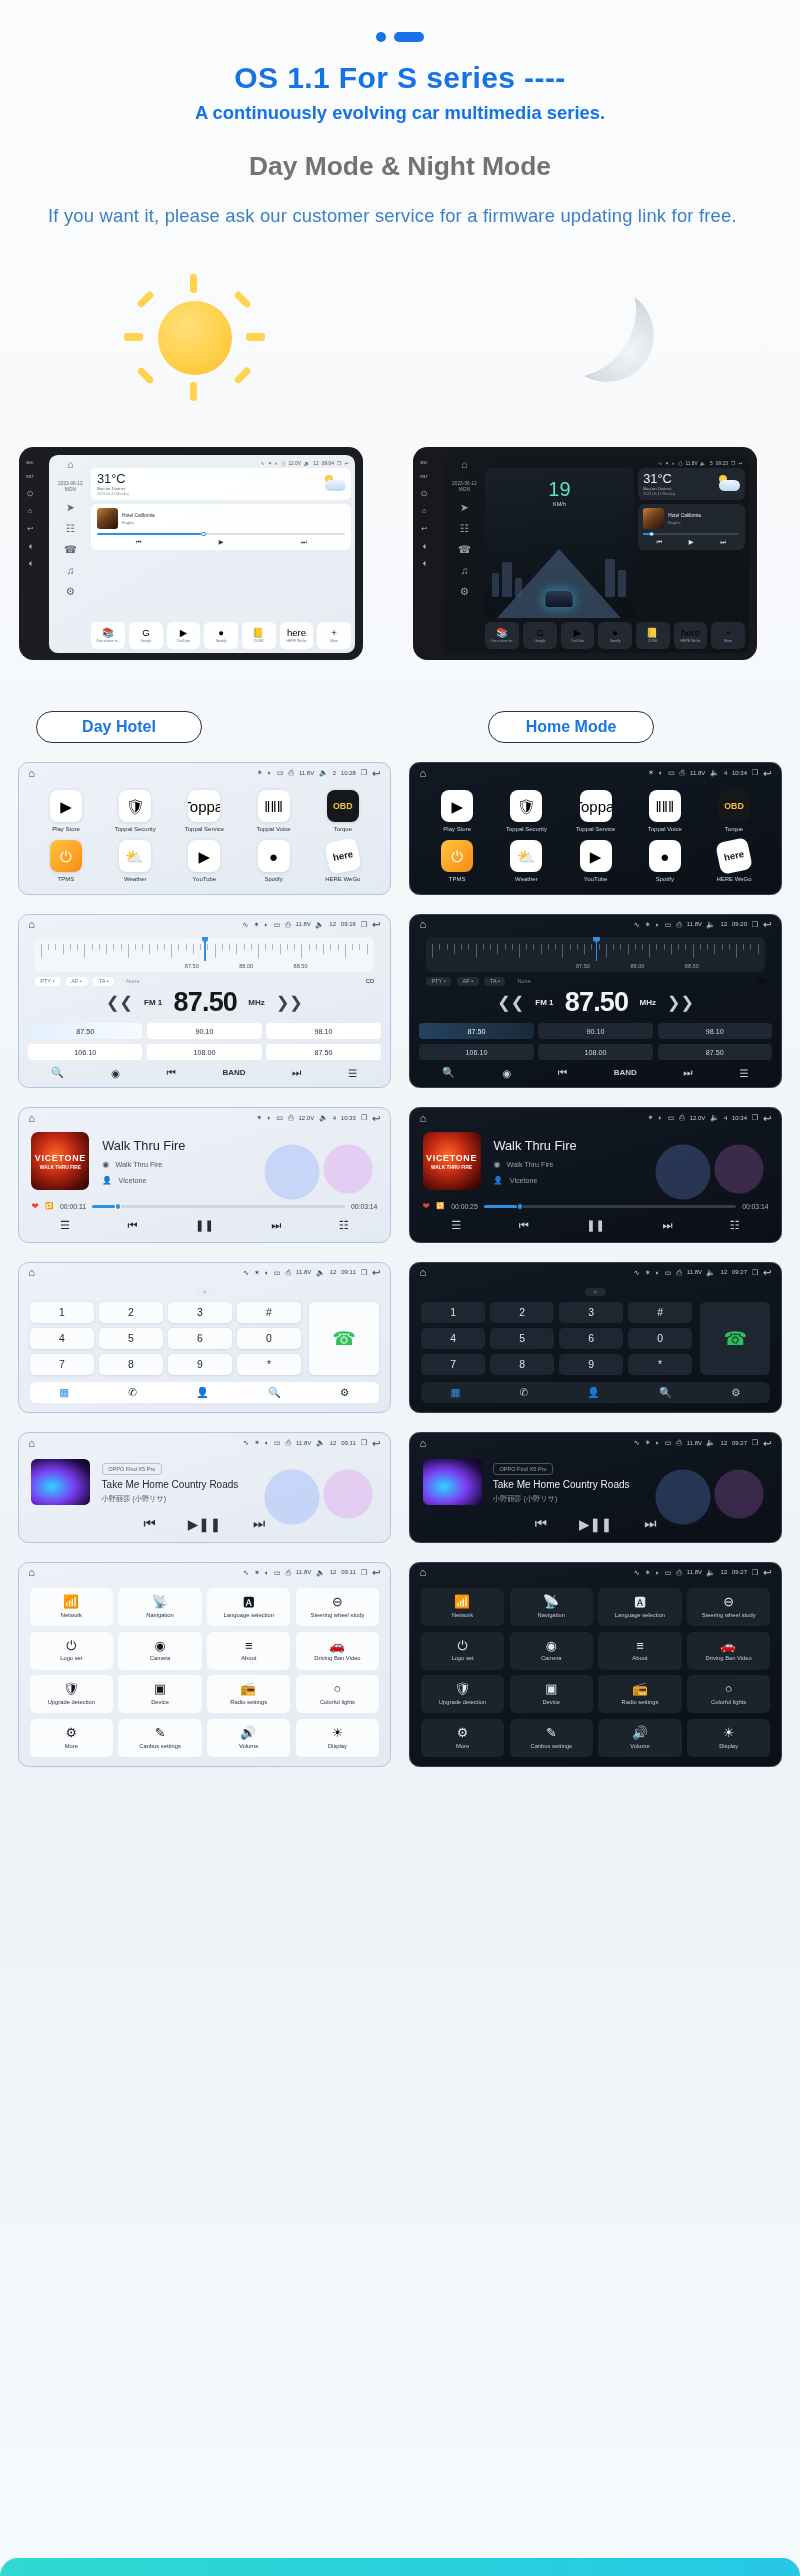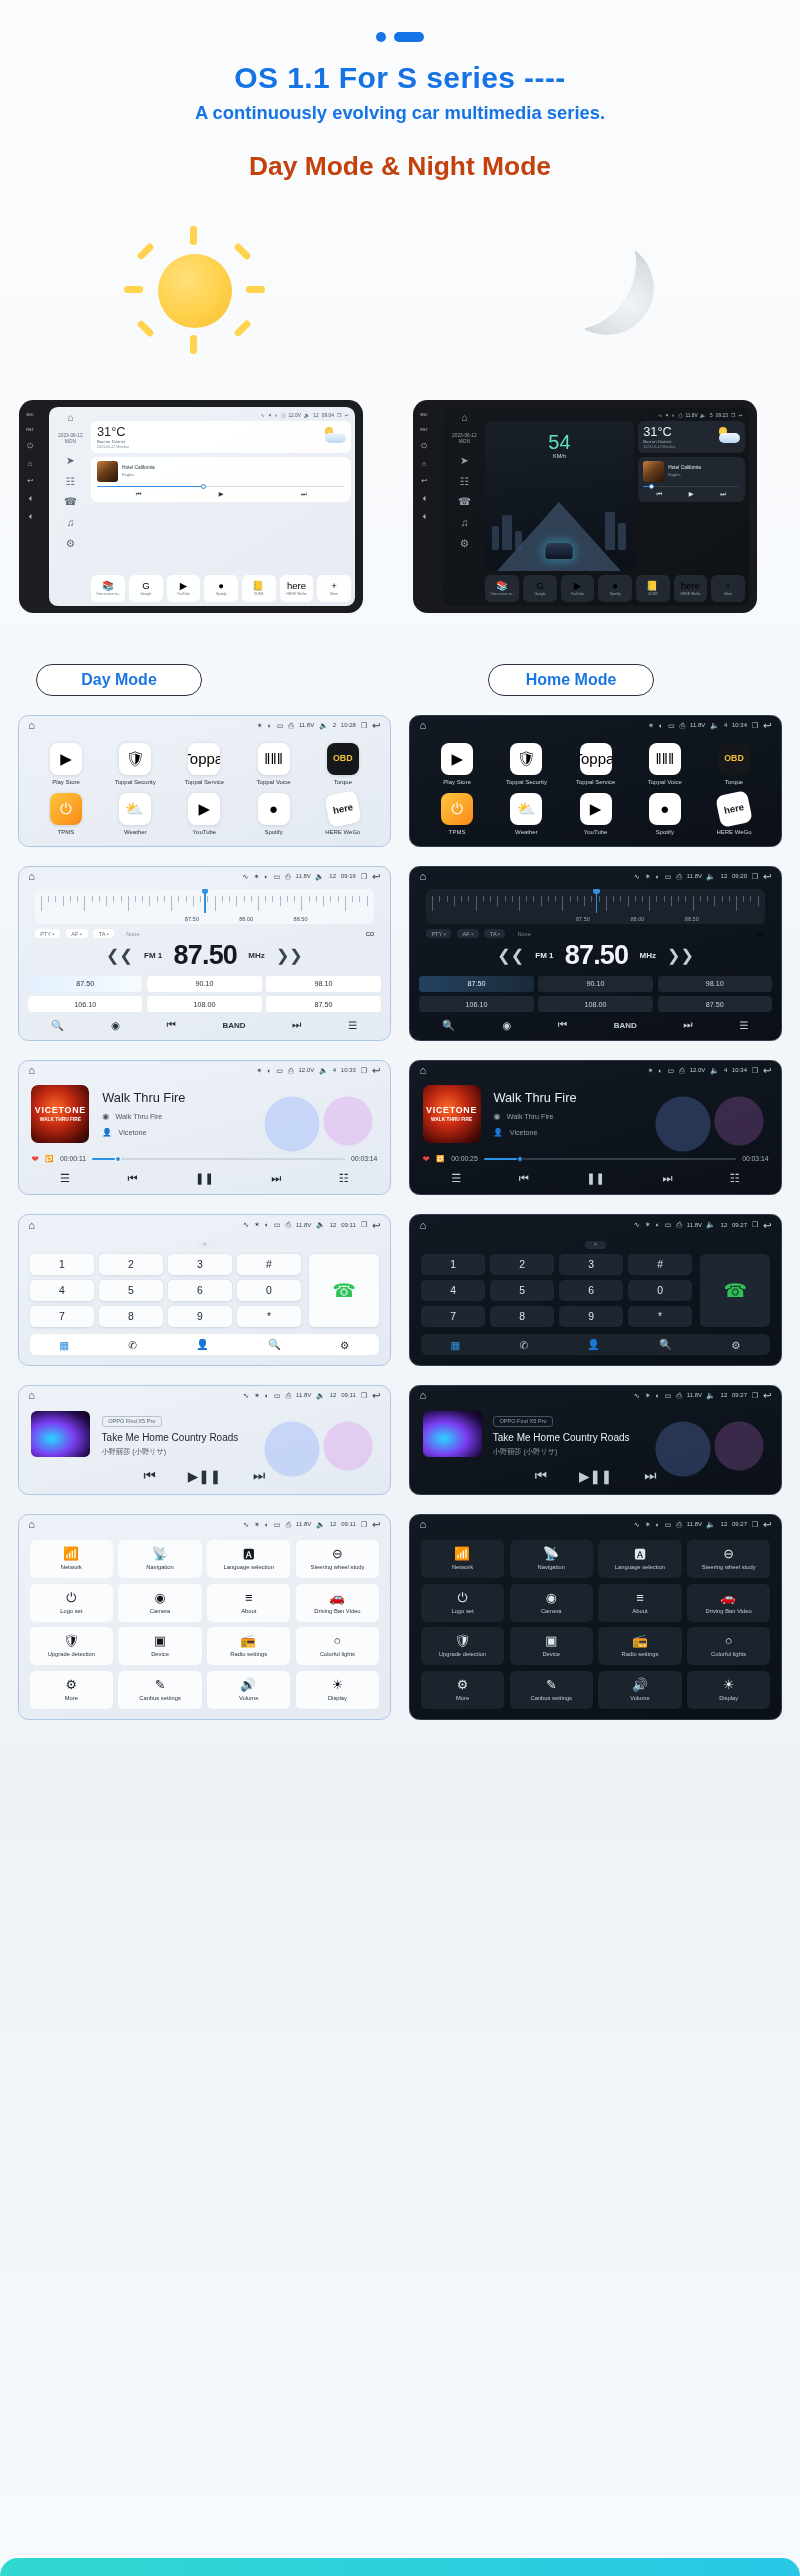--- a/index.html
+++ b/index.html
@@ -18,21 +18,21 @@
 
   h1.title{
     text-align:center; color:#1573e6; font-weight:bold;
     font-size:30px; letter-spacing:0.4px; margin-top:19px;
   }
   h2.subtitle{
     text-align:center; color:#1573e6; font-weight:bold;
     font-size:18.4px; margin-top:6.4px;
   }
   h2.section{
-    text-align:center; color:#c2410c; font-weight:bold;
+    text-align:center; color:#737373; font-weight:bold;
     font-size:26.4px; margin-top:27px;
   }
   .para-wrap{ width:704px; margin:21px auto 0 auto; }
   p.para{
     color:#3d7fc4; font-size:18.4px; line-height:1.45; letter-spacing:0.2px;
   }
   p.para + p.para{ margin-top:22.4px; }
 
   
   .celestial{ position:relative; height:172px; margin-top:38px; }
@@ -366,20 +366,21 @@
   <div class="dots">
     <div class="dot"></div>
     <div class="pill"></div>
   </div>
 
   <h1 class="title">OS 1.1 For S series ----</h1>
   <h2 class="subtitle">A continuously evolving car multimedia series.</h2>
   <h2 class="section">Day Mode &amp; Night Mode</h2>
 
   <div class="para-wrap">
+    <p class="para">If you want it, please ask our customer service for a firmware updating link for free.</p>
   </div>
 
   <div class="celestial">
     <div class="sun"></div>
     <div class="ray" style="left:190px;top:6.4px;width:7.2px;height:19px;"></div>
     <div class="ray" style="left:190px;top:115px;width:7.2px;height:19px;"></div>
     <div class="ray" style="left:124px;top:66px;width:19px;height:7.2px;"></div>
     <div class="ray" style="left:246px;top:66px;width:19px;height:7.2px;"></div>
     <div class="ray" style="left:142px;top:22.4px;width:7.2px;height:19px;transform:rotate(45deg);"></div>
     <div class="ray" style="left:239px;top:22.4px;width:7.2px;height:19px;transform:rotate(-45deg);"></div>
@@ -522,21 +523,21 @@
           <div class="content-row">
             <div class="hud">
               <div class="bldg" style="left:6.4px;width:7.2px;height:24px;"></div>
               <div class="bldg" style="left:17px;width:9.6px;height:35px;"></div>
               <div class="bldg" style="left:30px;width:6.4px;height:19px;"></div>
               <div class="bldg" style="right:8px;width:8px;height:27px;"></div>
               <div class="bldg" style="right:19px;width:9.6px;height:38px;"></div>
               <div class="road"></div>
               <div class="car"></div>
               <div class="speedbox">
-                <div class="speed">54</div>
+                <div class="speed">19</div>
                 <div class="speedunit">KM/h</div>
               </div>
             </div>
             <div class="widgets">
               <div class="wcard weather">
                 <div class="temp">31°C</div>
                 <div class="wsub">Bao'an District</div>
                 <div class="wdate">2023-06-12 Monday</div>
                 <div class="wicon-sun"></div>
                 <div class="wicon-cloud"></div>
@@ -590,21 +591,21 @@
                 <span class="gl">+</span>
                 <span class="nm">More</span>
               </div>
             </div>
         </div>
       </div>
     </div>
   </div>
 
   <div class="badges">
-    <div class="badge day">Day Mode</div>
+    <div class="badge day">Day Hotel</div>
     <div class="badge night">Home Mode</div>
   </div>
 
   <div class="rows">
 
     <div class="row">
       <div class="scr d">
         <div class="sbar">
           <span class="home">⌂</span>
             <span class="sp"></span>

